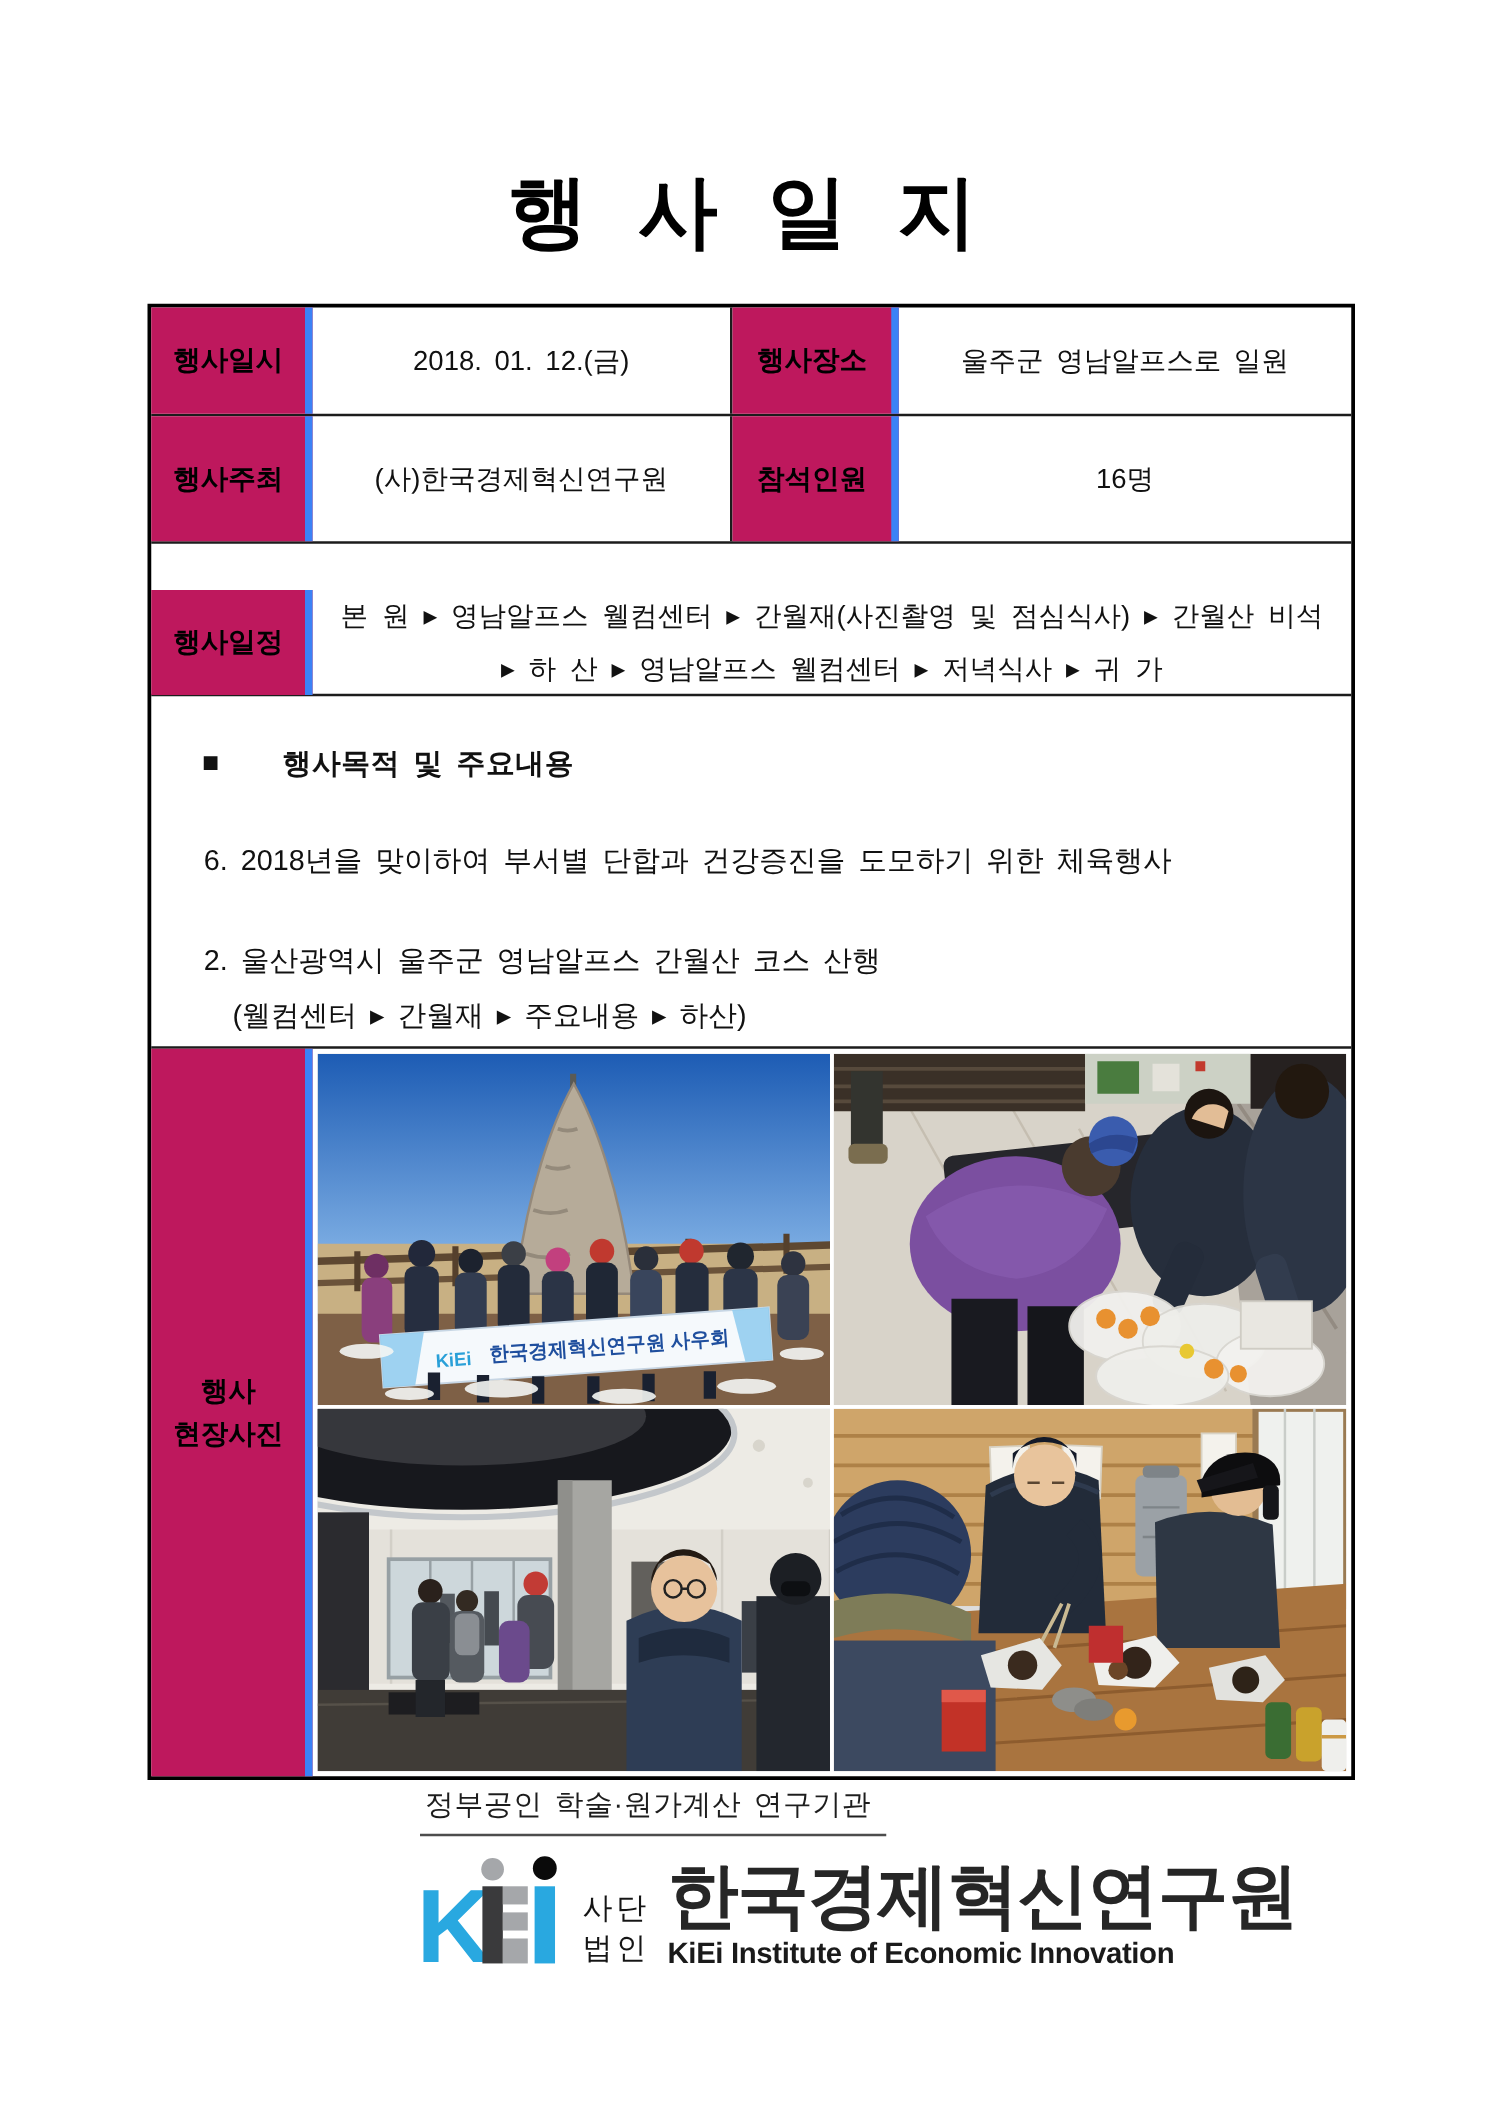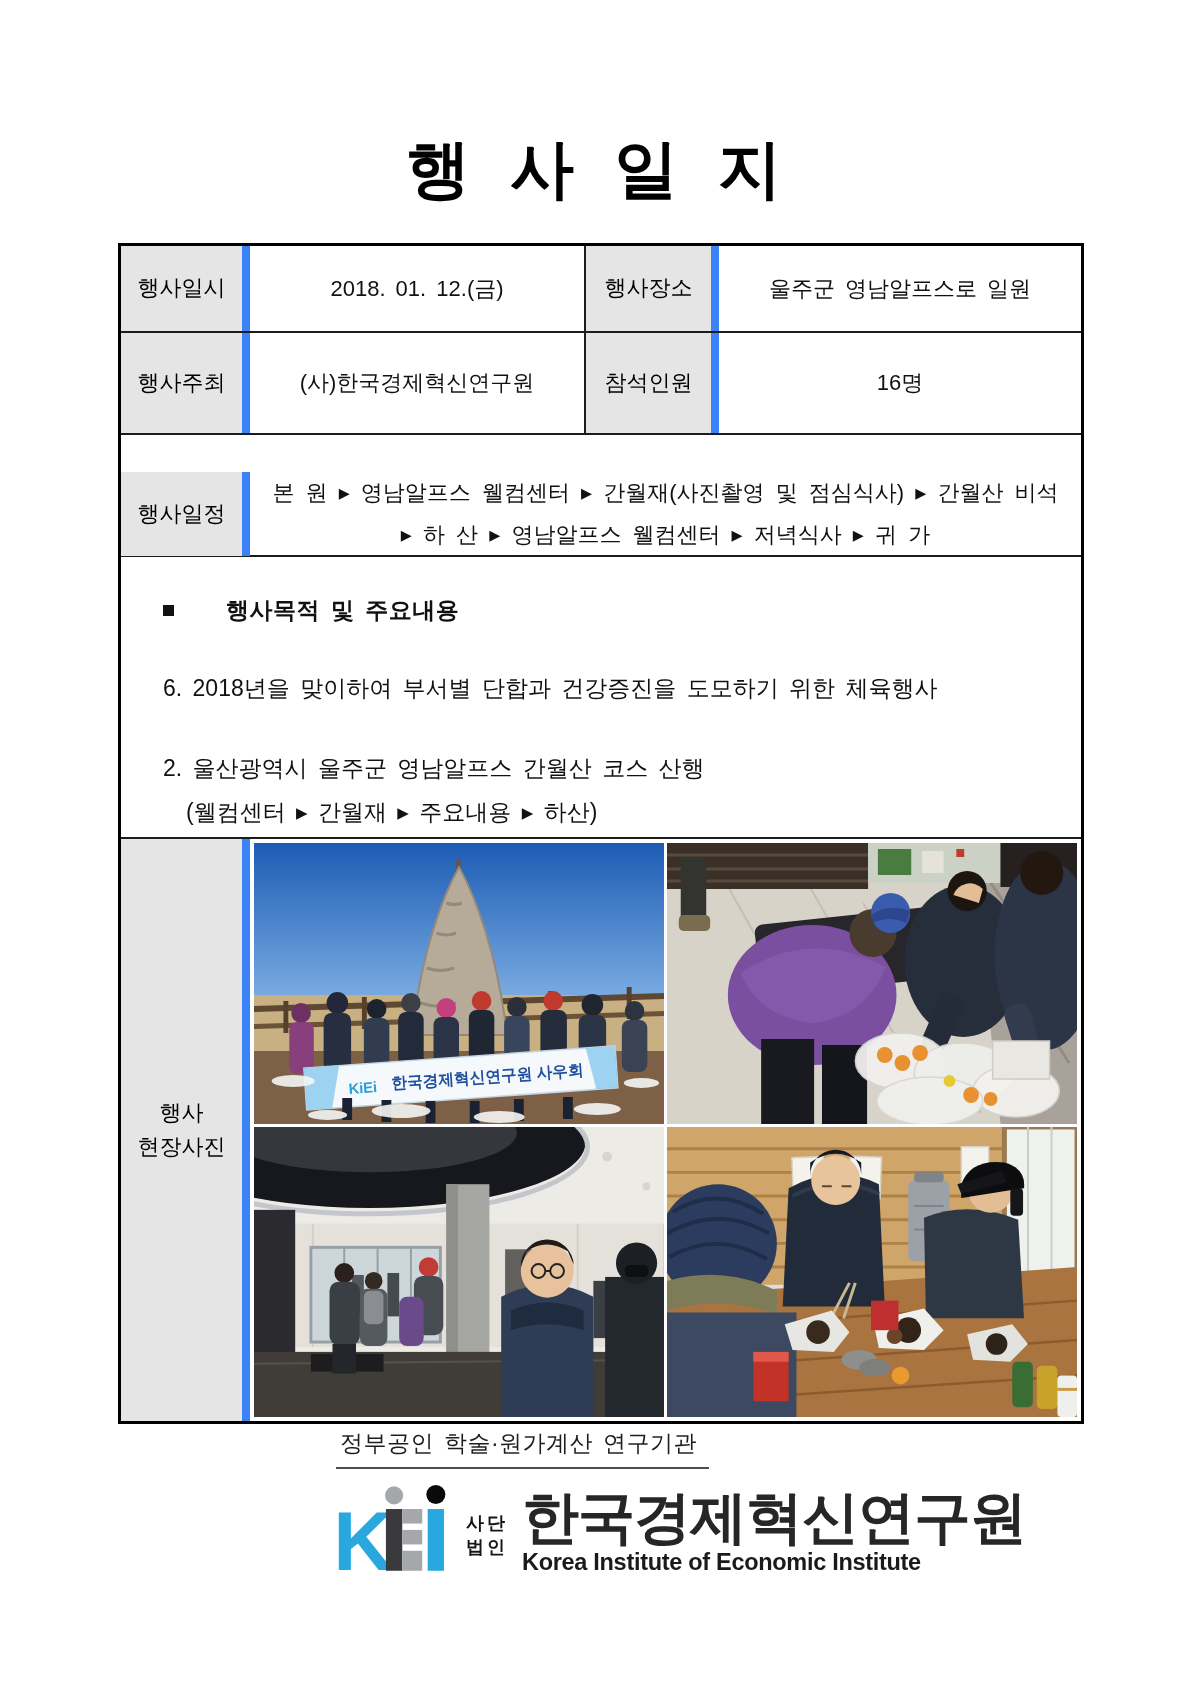--- a/index.html
+++ b/index.html
@@ -25,21 +25,21 @@
   }
   .t-row { display:grid; border-bottom:2px solid #1c1c1c; }
   .t-row:last-child { border-bottom:none; }
   .row-info { grid-template-columns:129px 336px 133px 1fr; }
   .row-sched { grid-template-columns:129px 1fr; }
   .row-photos { grid-template-columns:129px 1fr; }
   .r1 { height:87px; } .r2 { height:102px; } .r3 { height:85px;margin-top:37px; }
   .r4 { height:282px; } .r5 { height:582px; }
   .cell { display:flex; align-items:center; justify-content:center; font-size:22px; }
   .cell-label {
-    background:#e5e5e5; font-weight:normal; border-right:8px solid #3b82f6;
+    background:#be185d; font-weight:bold; border-right:6px solid #3b82f6;
     flex-direction:column; line-height:1.55; color:#000;
   }
   .cell-value { border-right:2px solid #1c1c1c; text-align:center; word-spacing:4px; }
   .cell-value:last-child, .no-rborder { border-right:none;text-align:center; }
   .sched-value { flex-direction:column; line-height:42px; font-size:22px; word-spacing:5px; border-right:none; }
 
   
   .purpose-cell { padding:38px 44px 0 42px; font-size:23px; }
   .purpose-head { display:flex; align-items:center; font-weight:bold; font-size:23px; letter-spacing:0.5px; word-spacing:4px;gap:36px; }
   .sq-bullet { width:11px; height:11px; background:#111; display:inline-block; margin-right:16px; flex:0 0 auto; }
@@ -59,21 +59,21 @@
   
   .footer { position:absolute; left:336px; top:1428px; }
   .cert-line {
     display:inline-block; font-size:23px; color:#1d1d1d;
     padding:0 12px 8px 4px; border-bottom:2px solid #4d4d4d;
     word-spacing:3px; letter-spacing:0.5px;
   }
   .logo-row { display:flex; align-items:flex-start; margin-top:12px; }
   .kiei-glyph { width:118px; height:96px; flex:0 0 auto; }
   .badge-col {
-    margin:30px 0 0 12px; font-size:18px; font-weight:bold; color:#151515;
+    margin:30px 0 0 12px; font-size:24px; font-weight:normal; color:#151515;
     line-height:1.35; letter-spacing:3px; flex:0 0 auto;
   }
   .name-col { margin:8px 0 0 14px; }
   .org-kr { font-size:57px; font-weight:800; color:#262626; letter-spacing:-1px; line-height:1.0; }
   .org-en { font-size:23.5px; font-weight:bold; color:#1a1a1a; margin-top:3px; letter-spacing:-0.3px; }
 </style>
 </head>
 <body>
 
 <div class="page">
@@ -358,18 +358,18 @@
         <rect x="73" y="72" width="22" height="22" fill="#a5a7aa"></rect>
         <rect x="101" y="26" width="18" height="68" fill="#29a8e0"></rect>
         <circle cx="110" cy="10" r="10.5" fill="#0a0a0a"></circle>
       </svg>
       <div class="badge-col">
         <div>사단</div>
         <div>법인</div>
       </div>
       <div class="name-col">
         <div class="org-kr">한국경제혁신연구원</div>
-        <div class="org-en">Korea Institute of Economic Institute</div>
+        <div class="org-en">KiEi Institute of Economic Innovation</div>
       </div>
     </div>
   </div>
 
 </div>
 
 </body></html>

